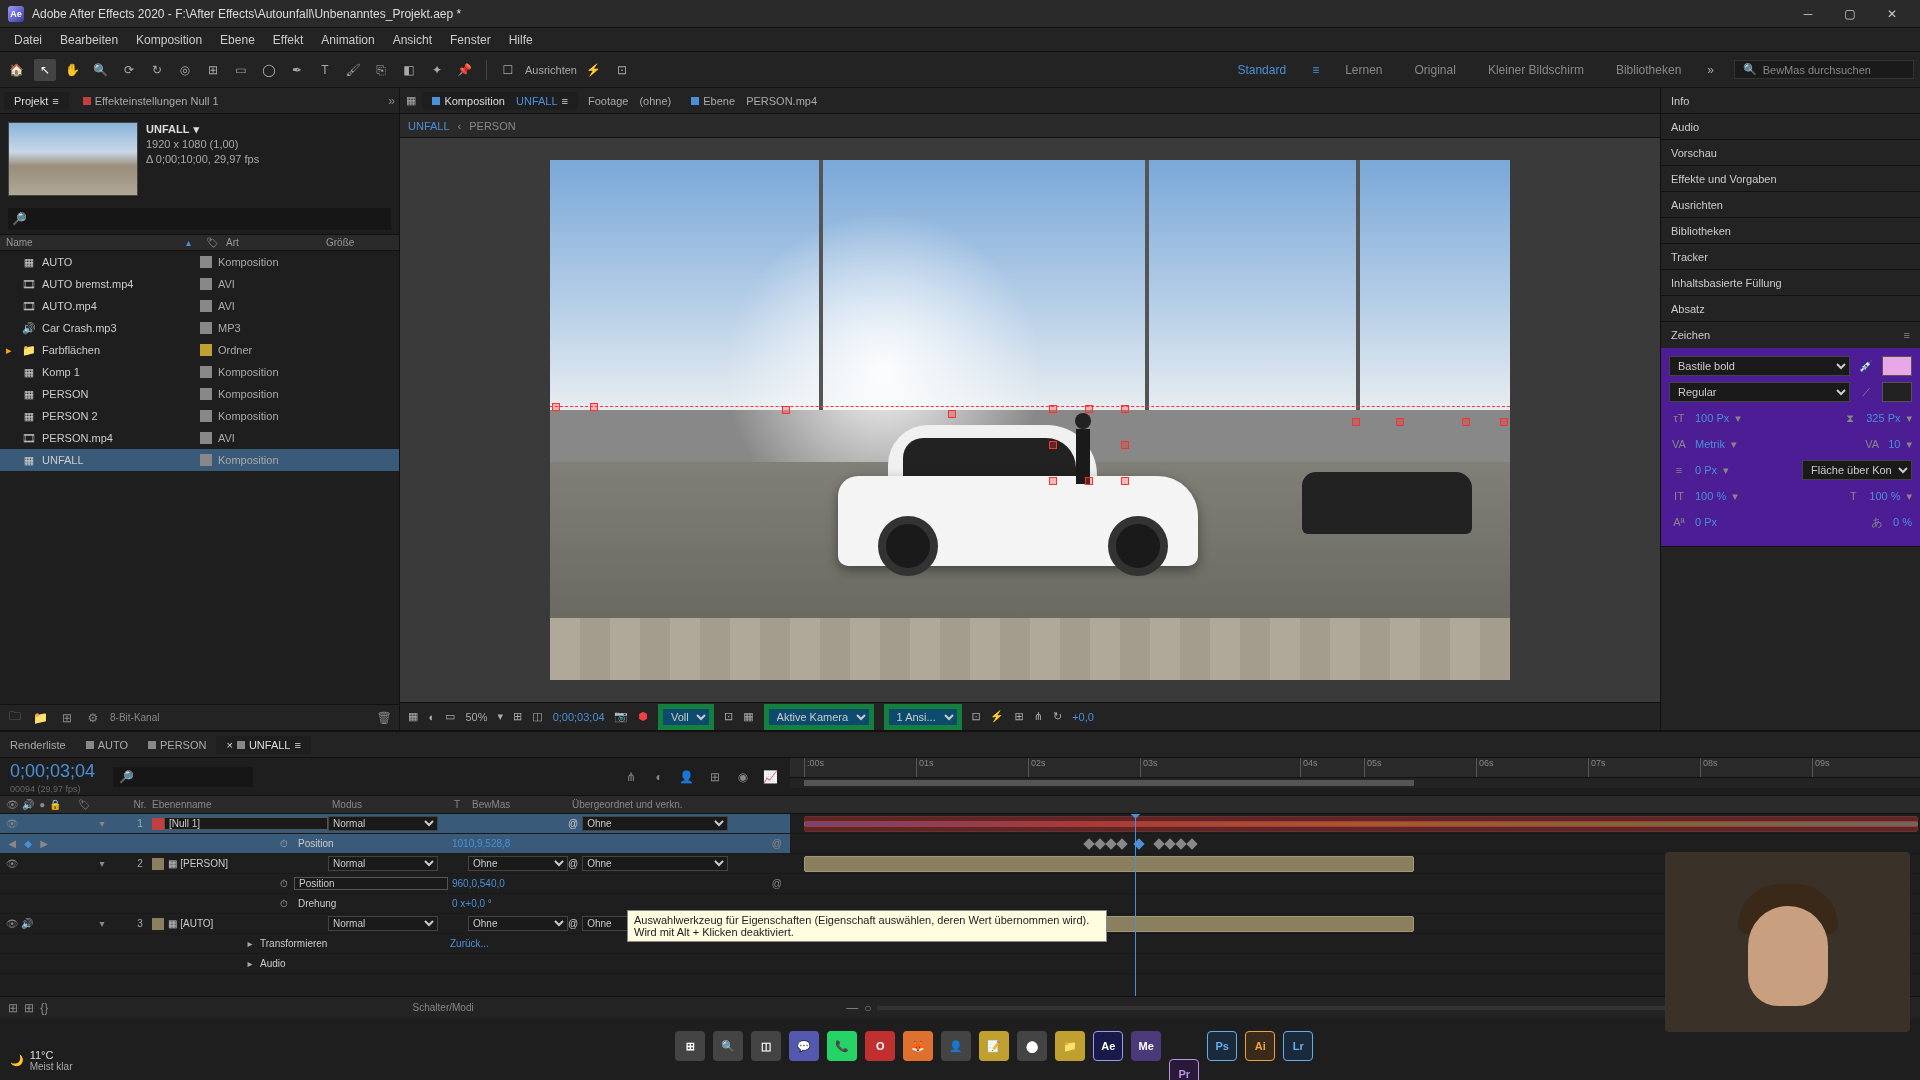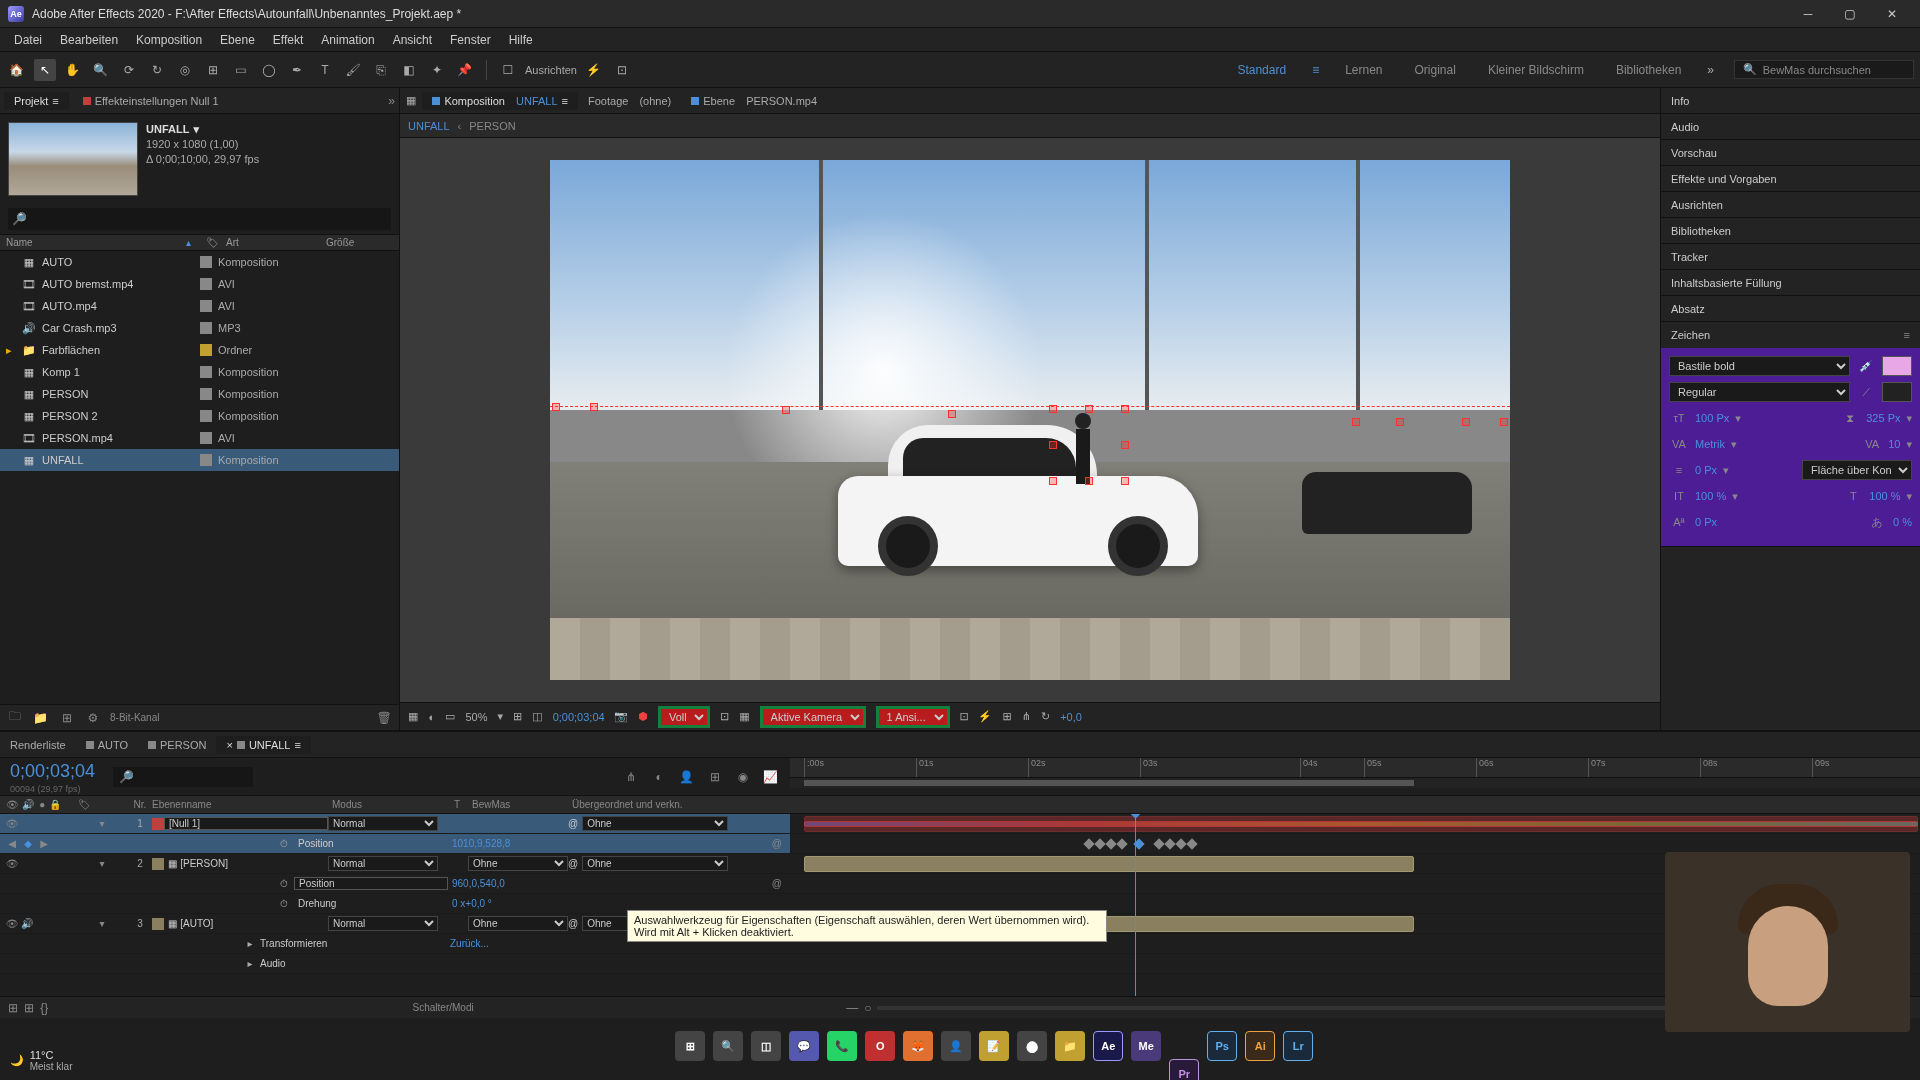--- a/index.html
+++ b/index.html
@@ -82,21 +82,21 @@
 .person-head { width: 16px; height: 16px; background: #222; border-radius: 50%; margin: 0 auto; }
 .person-body { width: 14px; height: 55px; background: #1a1a1a; margin: 0 auto; }
 .pole { position:absolute; top:0; width:4px; background:#555; height:48%; }
 .pole.p1{left:28%} .pole.p2{left:62%} .pole.p3{left:84%}
 .marker { position: absolute; width: 8px; height: 8px; border: 1px solid #ff3030; background: rgba(255,48,48,.3); }
 .marker-line{position:absolute;height:1px;border-top:1px dashed #ff3030;top:246px;left:0;right:0}
 .marker-cluster{position:absolute;left:52%;top:245px;width:80px;height:80px}
 .marker-cluster .marker{position:absolute}
 .viewer-footer { height: 28px; background: #232323; display: flex; align-items: center; padding: 0 8px; gap: 10px; border-top: 1px solid #111; font-size: 11px; }
 .viewer-footer .vbtn { color: #aaa; display: flex; align-items: center; }
-.viewer-footer select { background: #b91c1c; color: #ccc; border: 3px solid #15803d; font-size: 11px; padding: 1px 4px; }
+.viewer-footer select { background: #0c4a6e; color: #ccc; border: 5px solid #15803d; font-size: 11px; padding: 1px 4px; }
 
 
 .rpanel { border-bottom: 1px solid #111; padding: 5px 10px; font-size: 11px; color: #ccc; position: relative; }
 .rpanel.collapsed { height: 26px; display: flex; align-items: center; }
 .rpanel .rp-title { flex:1; }
 .zeichen-body { background: #4c1d95; padding: 8px; }
 .zeichen-row { display: flex; align-items: center; gap: 6px; margin-bottom: 6px; }
 .zeichen-row select, .zeichen-row input { background: #1a1a1a; color: #ccc; border: 1px solid #444; font-size: 11px; padding: 2px 4px; }
 .zeichen-val { color: #4a90d9; font-size: 11px; }
 .zeichen-icon { width: 20px; height: 20px; display: flex; align-items: center; justify-content: center; color: #888; }

